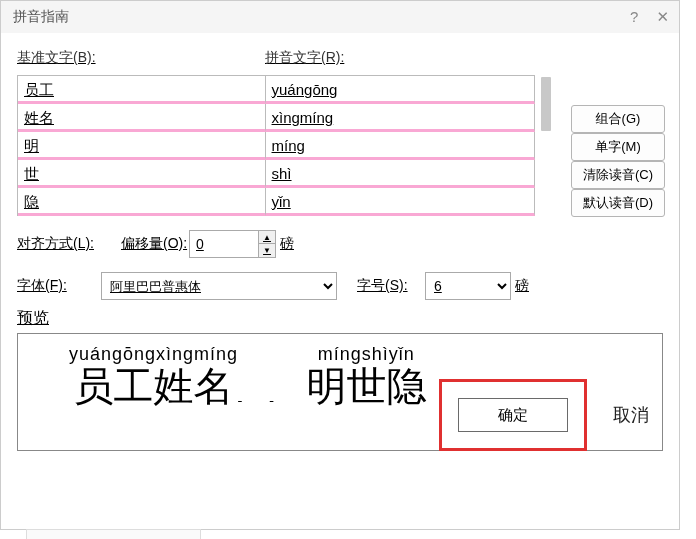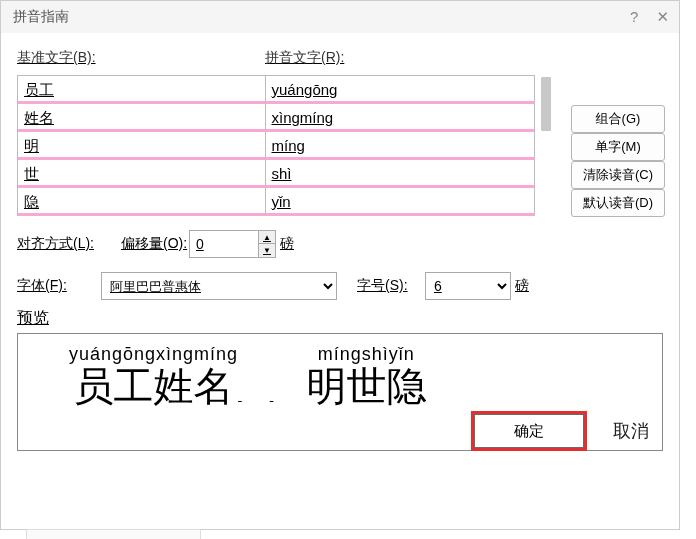--- a/index.html
+++ b/index.html
@@ -118,21 +118,21 @@
   .footer button.ok {
     width: 110px;
     height: 34px;
     border: 1px solid #6a6a6a;
     background:#fff;
     font-size:15px;
     cursor:pointer;
   }
   .ok-highlight {
     border: 3px solid #e03030;
-    padding: 0;
+    padding: 16px;
   }
   .footer .cancel {
     font-size:18px;
     cursor:pointer;
     color:#222;
     background:none;
     border:none;
   }
   .under-strip {
     position:absolute;

